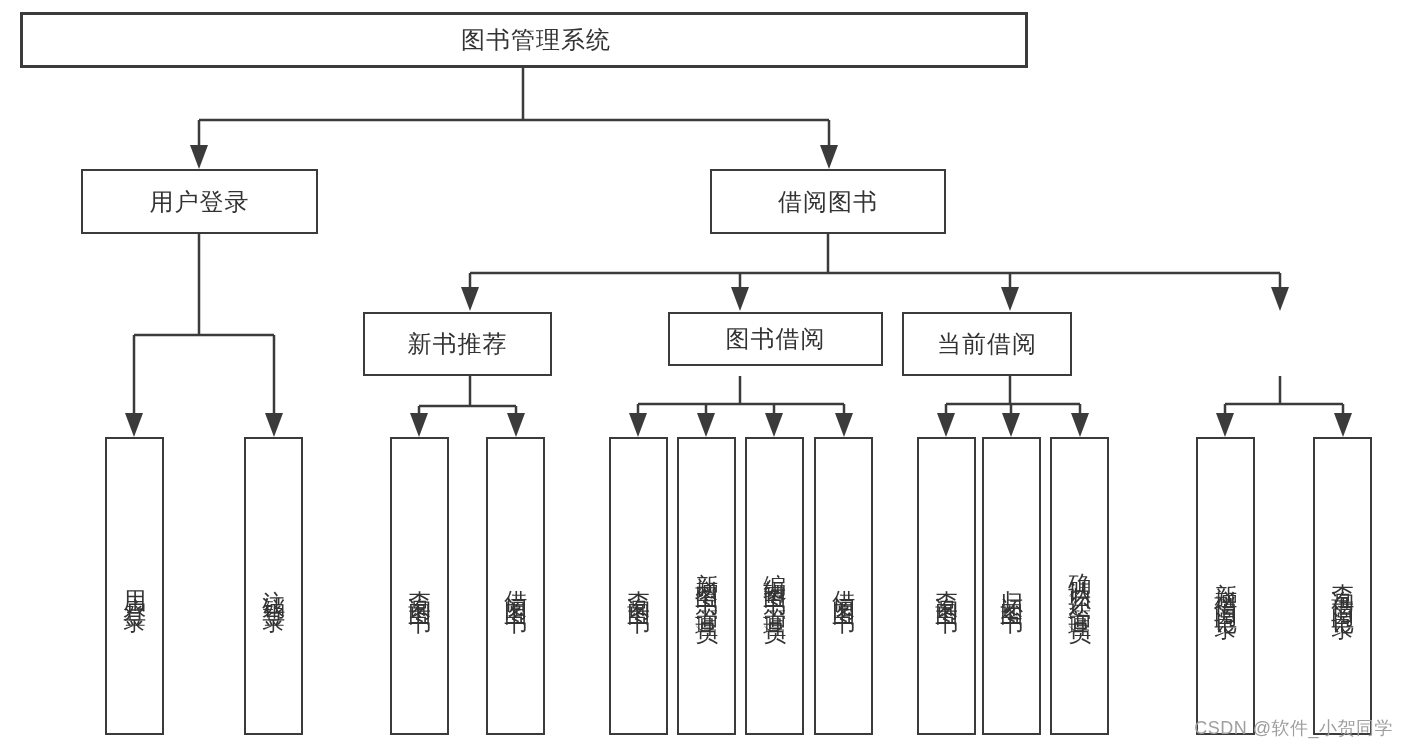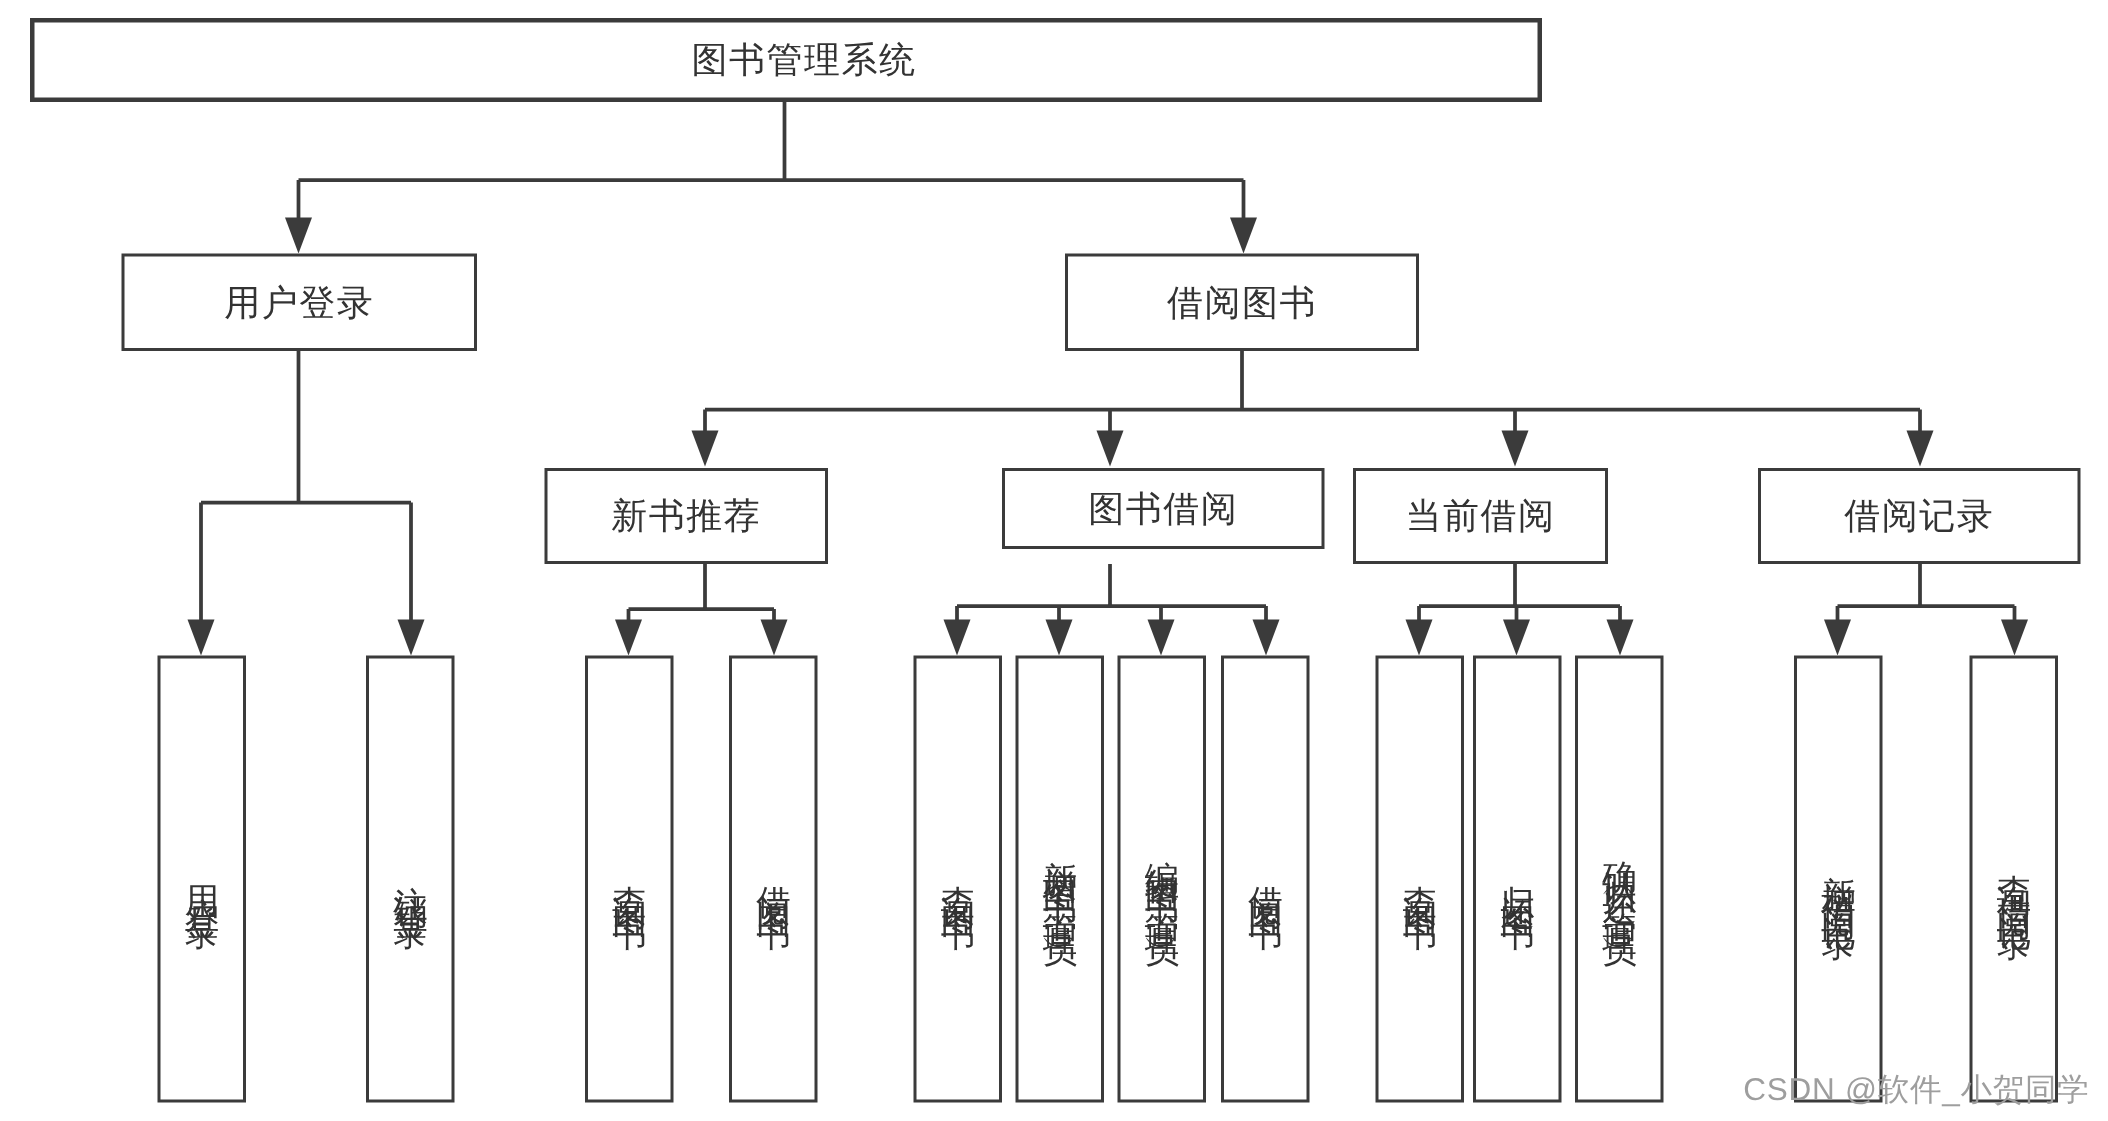--- a/index.html
+++ b/index.html
@@ -46,21 +46,21 @@
     writing-mode: vertical-rl;
     text-orientation: mixed;
     font-size: 23px;
     letter-spacing: 7px;
     line-height: 1.1;
   }
   .watermark {
     position: absolute;
     right: 12px;
     bottom: 7px;
-    font-size: 21px;
+    font-size: 18px;
     color: #9e9e9e;
     letter-spacing: 0.5px;
     white-space: nowrap;
   }
 </style>
 </head>
 <body>
 
 <div class="canvas">
 
@@ -101,21 +101,20 @@
   </svg>
 
   <div class="box root-box" style="left:20px; top:12px; width:1008px; height:56px;">图书管理系统</div>
 
   <div class="box" style="left:81px; top:169px; width:237px; height:65px;">用户登录</div>
   <div class="box" style="left:710px; top:169px; width:236px; height:65px;">借阅图书</div>
 
   <div class="box" style="left:363px; top:312px; width:189px; height:64px;text-align:center;">新书推荐</div>
   <div class="box" style="left:668px; top:312px; width:215px; height:54px;">图书借阅</div>
   <div class="box" style="left:902px; top:312px; width:170px; height:64px;">当前借阅</div>
-  <div class="box" style="left:1172px; top:312px; width:215px; height:64px;">借阅记录</div>
 
   <div class="leaf" style="left:105px;">
     <span>用户登录</span>
   </div>
   <div class="leaf" style="left:244px;">
     <span>注销登录</span>
   </div>
 
   <div class="leaf" style="left:390px;">
     <span>查询图书</span>

